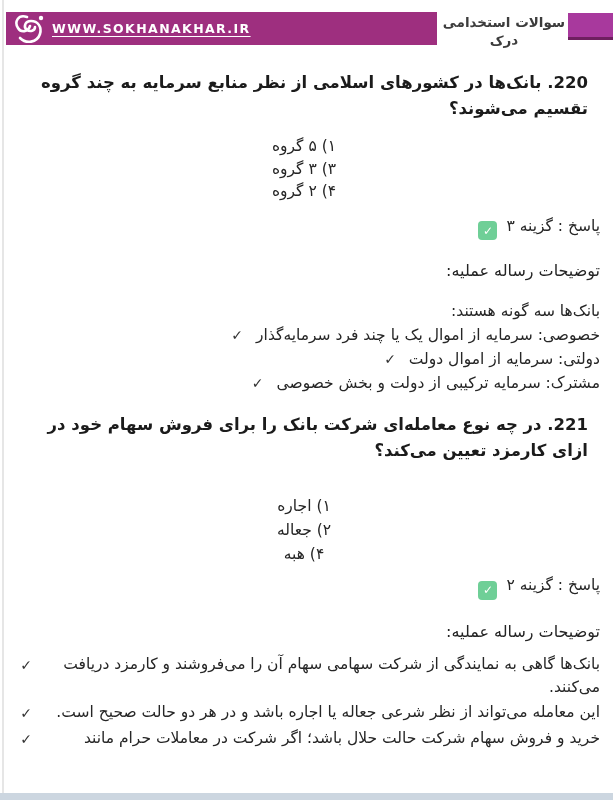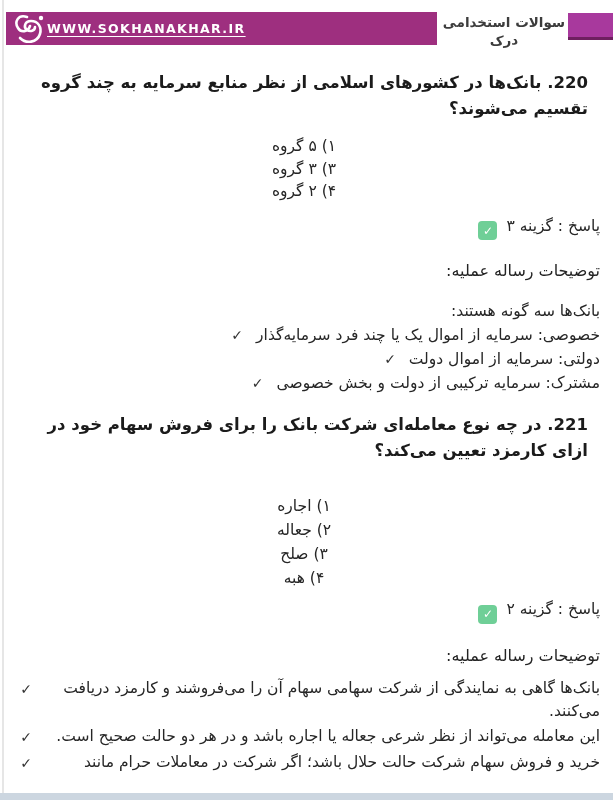--- a/index.html
+++ b/index.html
@@ -22,21 +22,21 @@
     position: absolute; left: 6px; top: 12px;
     width: 431px; height: 33px;
     display: flex; align-items: center;
     padding-left: 5px;
     direction: ltr;
   }
   .logo { width: 36px; height: 32px; flex: 0 0 auto; margin-top: -2px; }
   .site-url {
     color: #fff; font-weight: bold; font-size: 12.5px;
     letter-spacing: 1.4px; text-decoration: underline;
-    text-underline-offset: 3px; 
+    text-underline-offset: 3px; margin-left: 5px;
     white-space: nowrap;
   }
   .header-title {
     position: absolute; top: 13px; right: 42px; width: 134px;
     direction: rtl; text-align: center;
     font-weight: bold; font-size: 13.5px; line-height: 18px; color: #3c3c3c;
   }
   .accent-box {
     position: absolute; top: 13px; right: 0;
     width: 45px; height: 27px;
@@ -138,21 +138,20 @@
       <div class="check-line">
         <span>مشترک: سرمایه ترکیبی از دولت و بخش خصوصی</span><span class="inline-check">✓</span>
       </div>
     </div>
 
     <div class="question q221-question">221. در چه نوع معامله‌ای شرکت بانک را برای فروش سهام خود در ازای کارمزد تعیین می‌کند؟</div>
 
     <div class="options options-wide">
       <div class="option">۱) اجاره</div>
       <div class="option">۲) جعاله</div>
-      <div class="option">۳) صلح</div>
       <div class="option">۴) هبه</div>
     </div>
 
     <div class="answer-line answer-line-2">
       <span>پاسخ : گزینه ۲</span><span class="answer-box" style="background: rgb(111, 207, 151);">✓</span>
     </div>
 
     <div class="section-label section-label-2">توضیحات رساله عملیه:</div>
 
     <div class="bullets">

